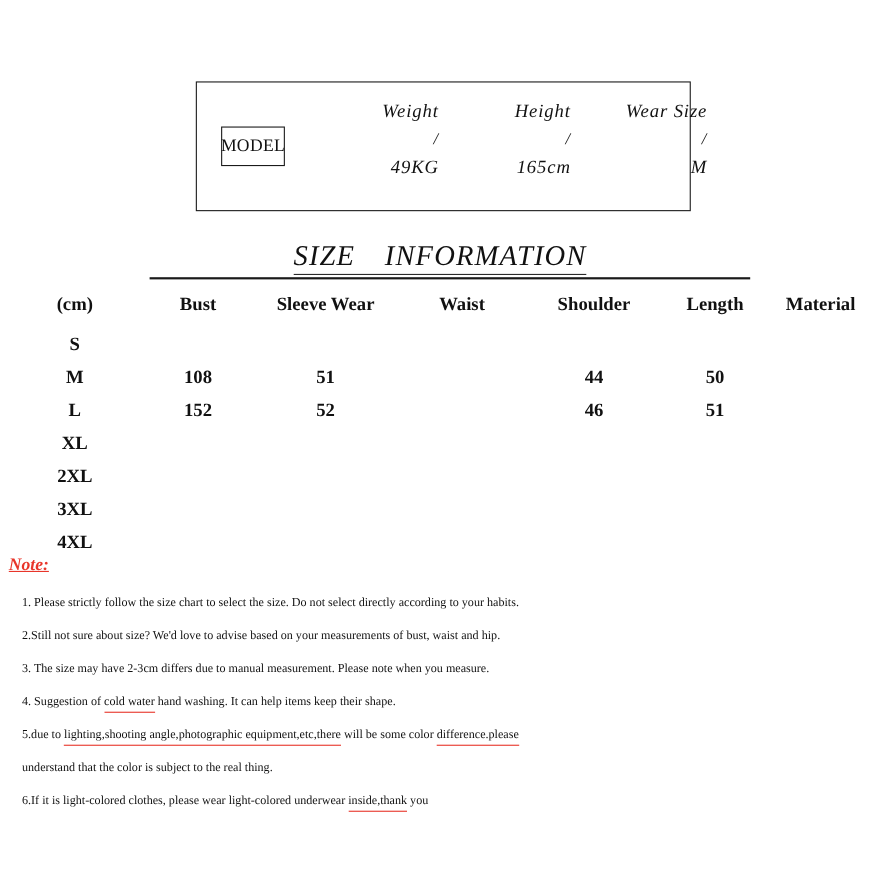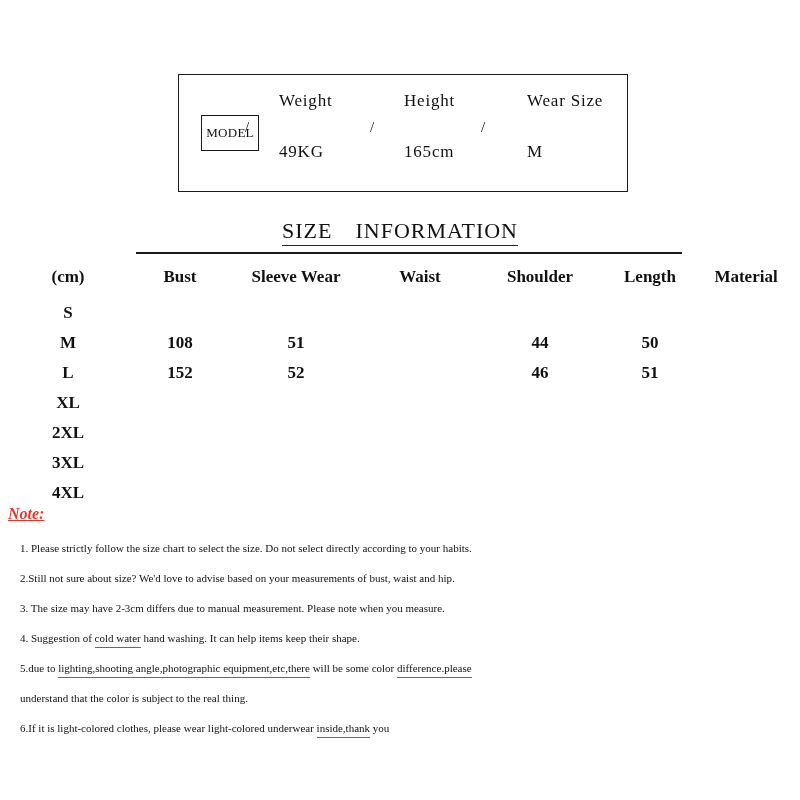--- a/index.html
+++ b/index.html
@@ -30,59 +30,61 @@
     position: absolute;
     left: 22px;
     top: 40px;
     width: 58px;
     height: 36px;
     border: 1px solid #1a1a1a;
     box-sizing: border-box;
     display: flex;
     align-items: center;
     justify-content: center;
-    font-size: 13px;
+    font-size: 16px;
     letter-spacing: 0.3px;
   }
   .model-col {
     position: absolute;
-    text-align: left;
+    text-align: right;
     font-size: 17px;
     letter-spacing: 0.8px;
+    font-style: italic;
   }
   .model-col .m-head {
     display: block;
     white-space: nowrap;
   }
   .model-col .m-slash {
     display: block;
     font-size: 15px;
     margin-top: 8px;
     margin-left: -34px;
   }
   .model-col .m-val {
     display: block;
     margin-top: 6px;
     white-space: nowrap;
   }
   #mc-weight { left: 100px; top: 16px; width: 120px; }
   #mc-height { left: 225px; top: 16px; width: 115px; }
-  #mc-wear   { left: 348px; top: 16px; width: 130px; }
+  #mc-wear   { left: 334px; top: 16px; width: 130px; }
   #mc-wear .m-slash { margin-left: -46px; }
   #mc-wear .m-val { margin-top: 6px; }
 
   
   .size-title {
     position: absolute;
     left: 0;
     top: 218px;
     width: 800px;
     text-align: center;
-    font-size: 22px;
+    font-size: 26px;
     letter-spacing: 1px;
+    font-style: italic;
   }
   .size-title span {
     border-bottom: 1.5px solid #2b2b2b;
     padding-bottom: 2px;
   }
 
   
   .table-wrap {
     position: absolute;
     left: 8px;

